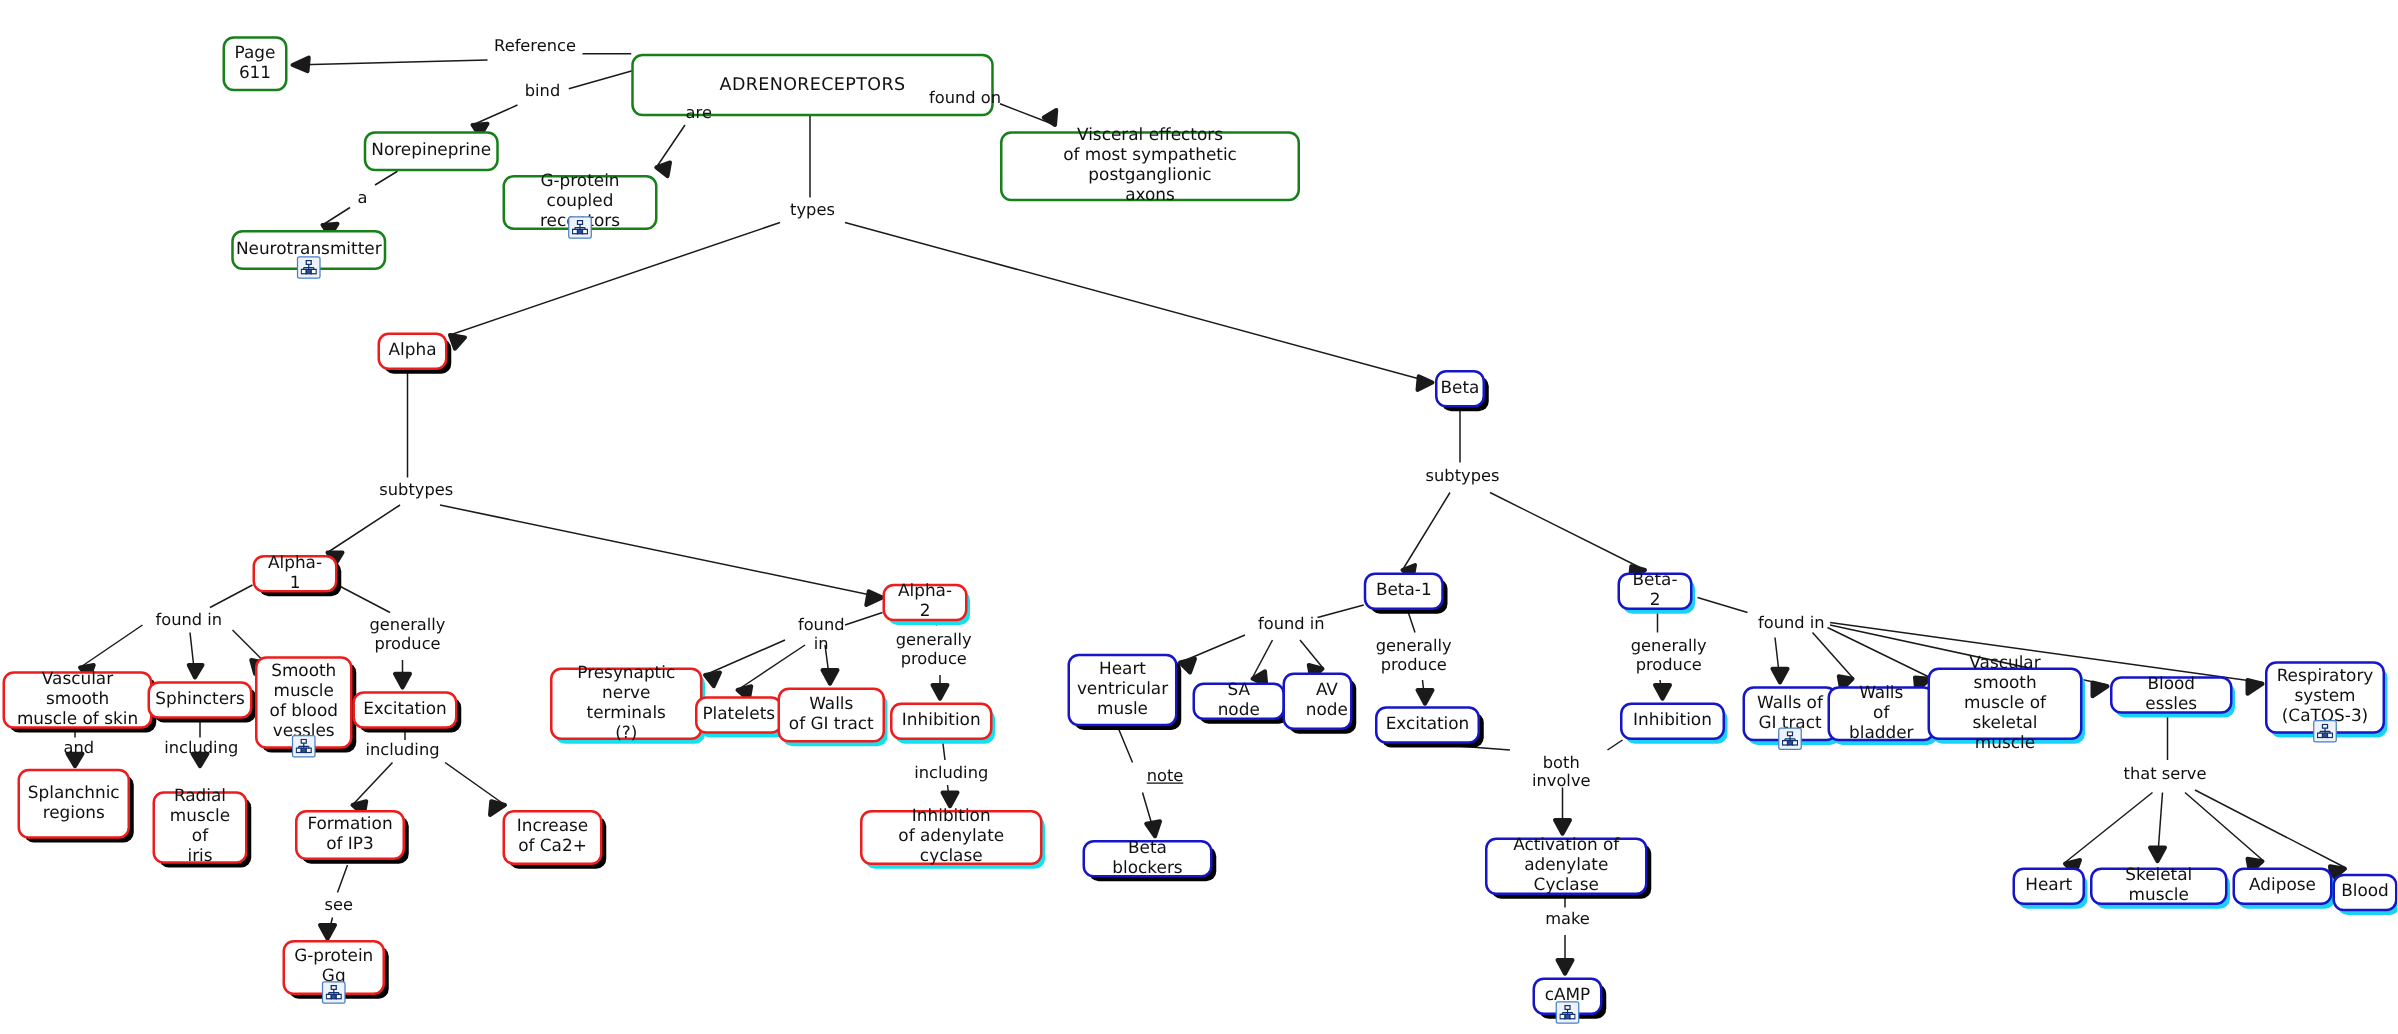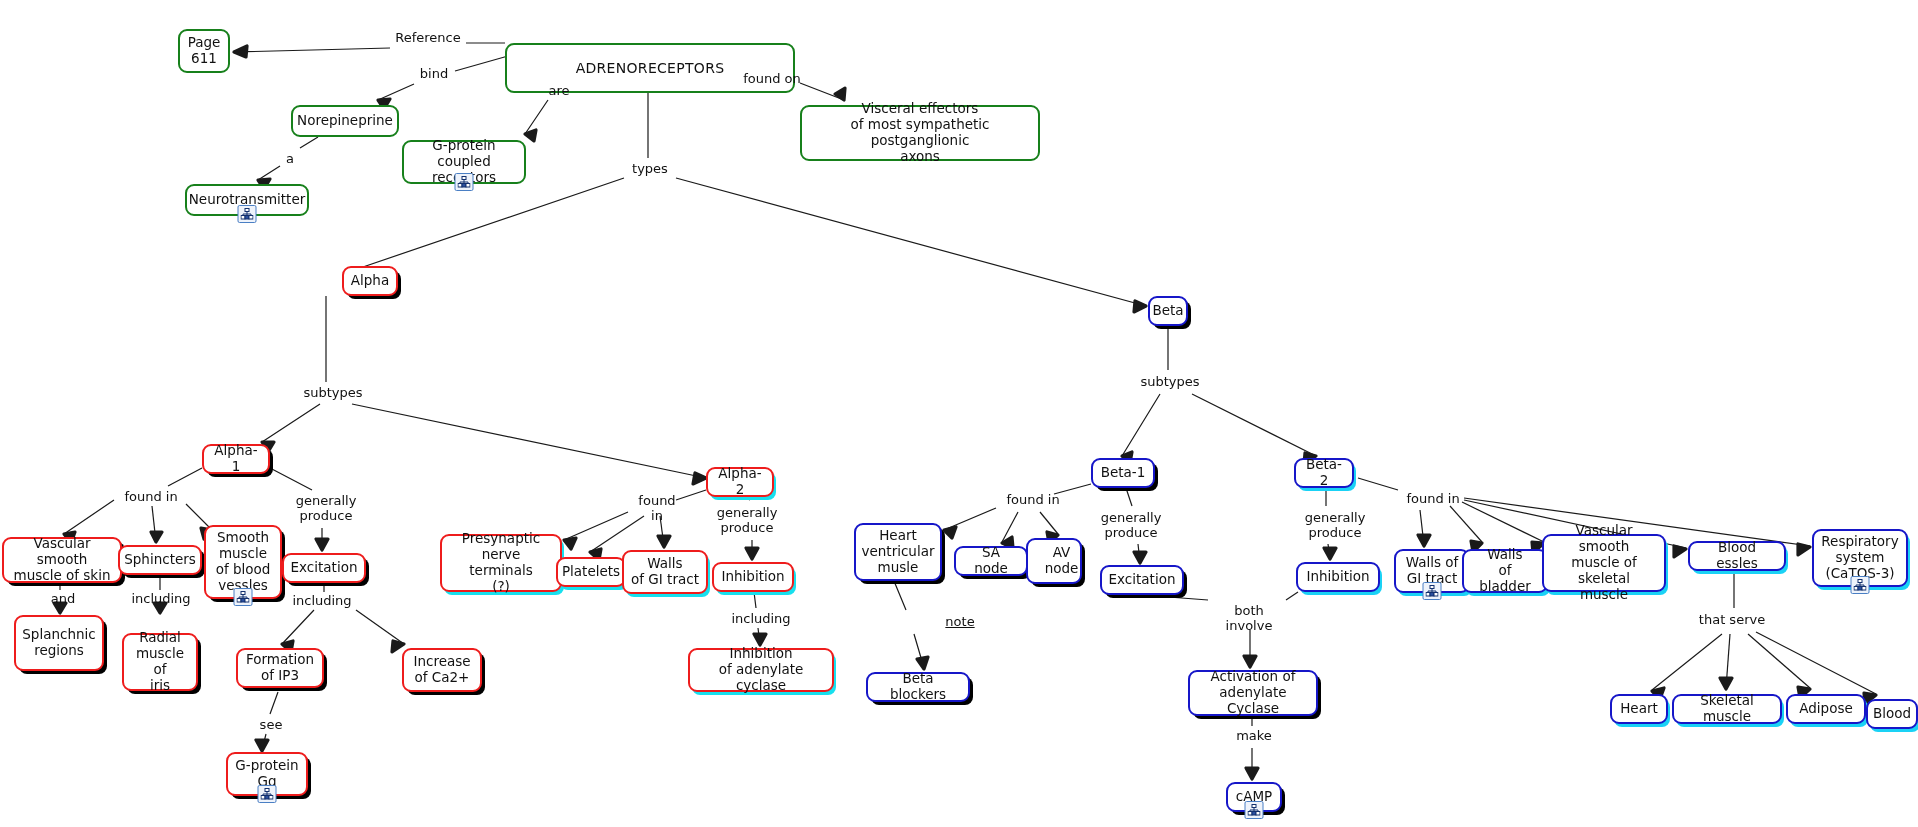--- a/index.html
+++ b/index.html
@@ -176,21 +176,21 @@
             <rect x="4.5" y="7.5" width="4" height="3.5" fill="#2b4f9e" stroke="#12306e"></rect>
             <rect x="8.5" y="7.5" width="4" height="3.5" fill="#fff" stroke="#12306e"></rect>
           </svg>
         </span>
       </div>
       <div class="node green" style="left: 800px; top: 105px; width: 240px; height: 56px;">
         <span class="txt">Visceral effectors
 of most sympathetic postganglionic
 axons</span>
       </div>
-      <div class="node red" style="left: 302px; top: 266px; width: 56px; height: 30px; margin-left: 40px;">
+      <div class="node red" style="left: 302px; top: 266px; width: 56px; height: 30px;">
         <span class="txt">Alpha</span>
       </div>
       <div class="node blue" style="left: 1148px; top: 296px; width: 40px; height: 30px;">
         <span class="txt">Beta</span>
       </div>
       <div class="node red" style="left: 202px; top: 444px; width: 68px; height: 30px;">
         <span class="txt">Alpha-1</span>
       </div>
       <div class="node redcyan" style="left: 706px; top: 467px; width: 68px; height: 30px;">
         <span class="txt">Alpha-2</span>
@@ -381,21 +381,21 @@
       <div class="link-label" style="left: 287px; top: 594px; width: 70px;">including</div>
       <div class="link-label" style="left: 256px; top: 718px; width: 30px;">see</div>
       <div class="link-label" style="left: 632px; top: 494px; width: 50px;">found
 in</div>
       <div class="link-label" style="left: 712px; top: 506px; width: 70px;">generally
 produce</div>
       <div class="link-label" style="left: 726px; top: 612px; width: 70px;">including</div>
       <div class="link-label" style="left: 1000px; top: 493px; width: 66px;">found in</div>
       <div class="link-label" style="left: 1096px; top: 511px; width: 70px;">generally
 produce</div>
-      <div class="link-label" style="left: 940px; top: 615px; width: 40px; text-decoration: underline;">note</div>
+      <div class="link-label" style="left: 912px; top: 615px; width: 40px; text-decoration: underline;">note</div>
       <div class="link-label" style="left: 1222px; top: 604px; width: 54px;">both
 involve</div>
       <div class="link-label" style="left: 1232px; top: 729px; width: 44px;">make</div>
       <div class="link-label" style="left: 1300px; top: 511px; width: 70px;">generally
 produce</div>
       <div class="link-label" style="left: 1400px; top: 492px; width: 66px;">found in</div>
       <div class="link-label" style="left: 1692px; top: 613px; width: 80px;">that serve</div>
     </div>
 </div>
 

